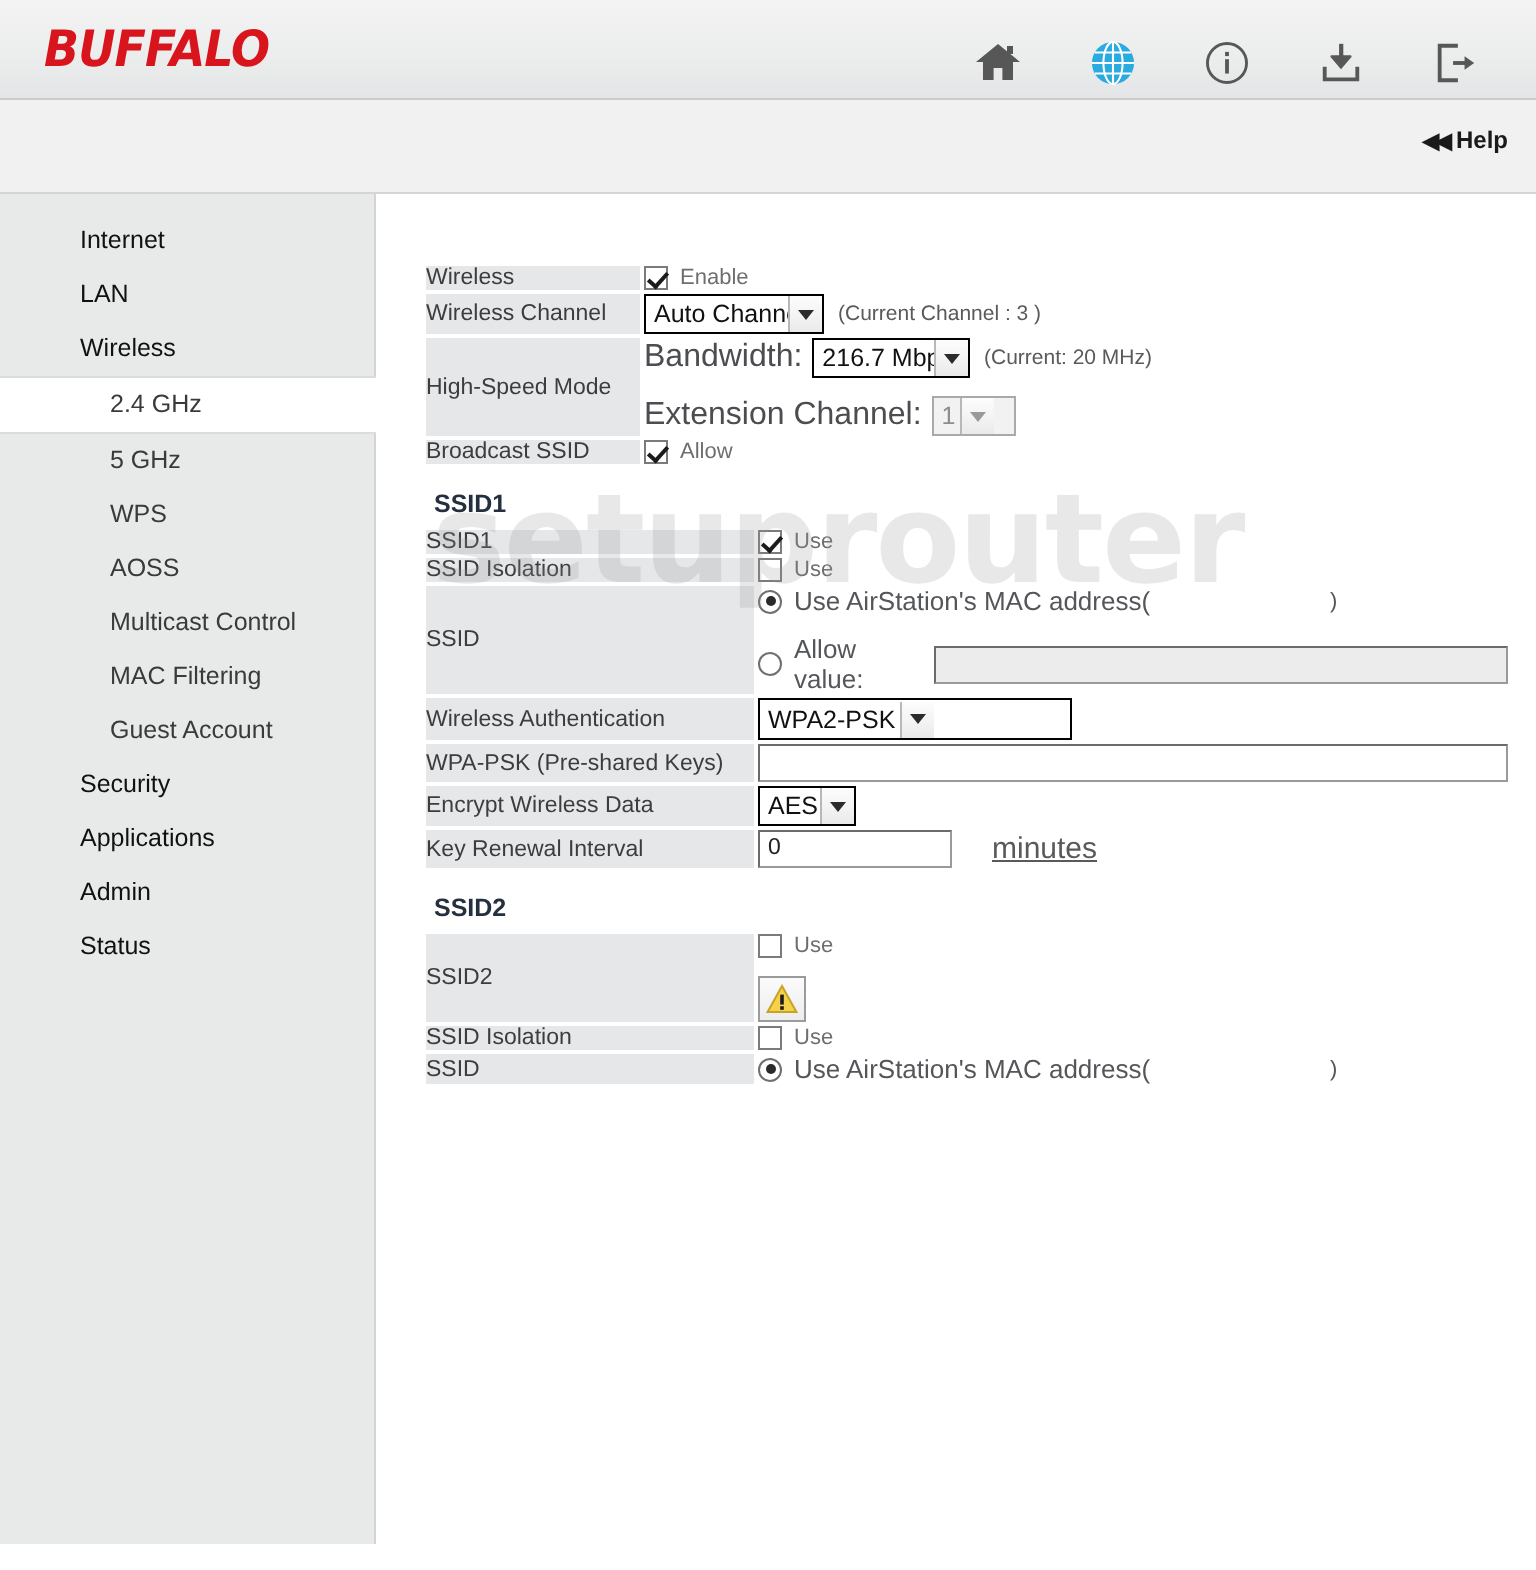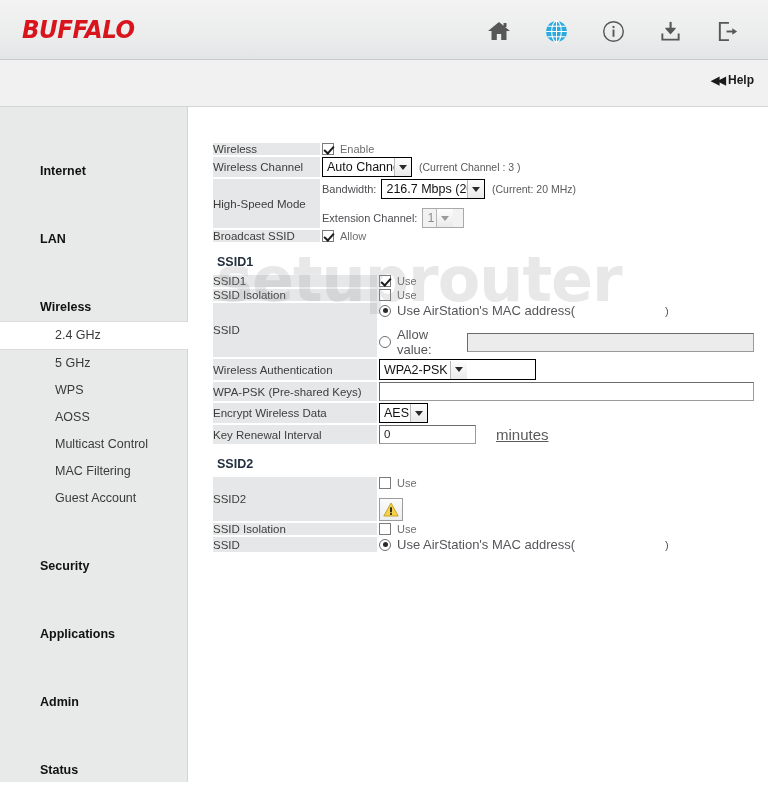--- a/index.html
+++ b/index.html
@@ -9,21 +9,21 @@
     overflow: hidden;
     background: #ffffff;
     font-family: "Liberation Sans", sans-serif;
   }
 
   #page { position: relative; width: 768px; height: 785px; overflow: hidden; background:#fff; }
 
   
   .header {
     position: relative;
-    height: 60px;
+    height: 50px;
     background: linear-gradient(to bottom, #f3f3f3 0%, #eceded 55%, #e4e5e6 100%);
     border-bottom: 1px solid #c9cacb;
     display: flex; align-items: center;
   }
   .logo {
     margin-left: 22px;
     color: #d8141c;
     font-size: 25px;
     font-weight: bold;
     font-style: italic;
@@ -64,21 +64,21 @@
     padding-top: 10px;
     flex: 0 0 188px;
   }
   .nav-item {
     font-size: 12.5px;
     color: #111;
     padding: 6px 0 6px 40px;
     cursor: pointer;
     line-height: 15px;
   }
-  .nav-item.top { font-weight: bold; margin-top: 41px; }
+  .nav-item.top { font-weight: normal; }
   .nav-item.sub { padding-left: 55px; color: #3a3a3a; font-weight: normal; }
   .nav-item.active {
     background: #ffffff;
     border-top: 1px solid #dcdcdc;
     border-bottom: 1px solid #dcdcdc;
     margin-right: -1px;
   }
 
   .content {
     flex: 1;
@@ -239,21 +239,21 @@
     line-height: 17px;
     display: inline-block;
     vertical-align: middle;
   }
   .txtin.white { background: #fff; }
   .in-w-enter { width: 305px; }
   .in-w-psk   { width: 395px; }
   .in-w-key   { width: 97px; }
 
   .hint { font-size: 10.5px; color: #5a5a5a; margin-left: 7px; white-space: nowrap; }
-  .inline-lbl { font-size: 11px; color: #4c4d50; margin-right: 5px; }
+  .inline-lbl { font-size: 16px; color: #4c4d50; margin-right: 5px; }
   .unit { font-size: 15px; color: #5a5a5a; margin-left: 20px; text-decoration: underline; }
 
   .mac-paren { font-size: 11px; color: #55565a; margin-left: 2px; }
   .mac-blank { display: inline-block; width: 88px; }
 
   .warn-btn {
     width: 24px; height: 23px;
     border: 1px solid #9b9b9b;
     background: linear-gradient(to bottom,#fbfbfb,#eceded);
     display: inline-flex; align-items: center; justify-content: center;

